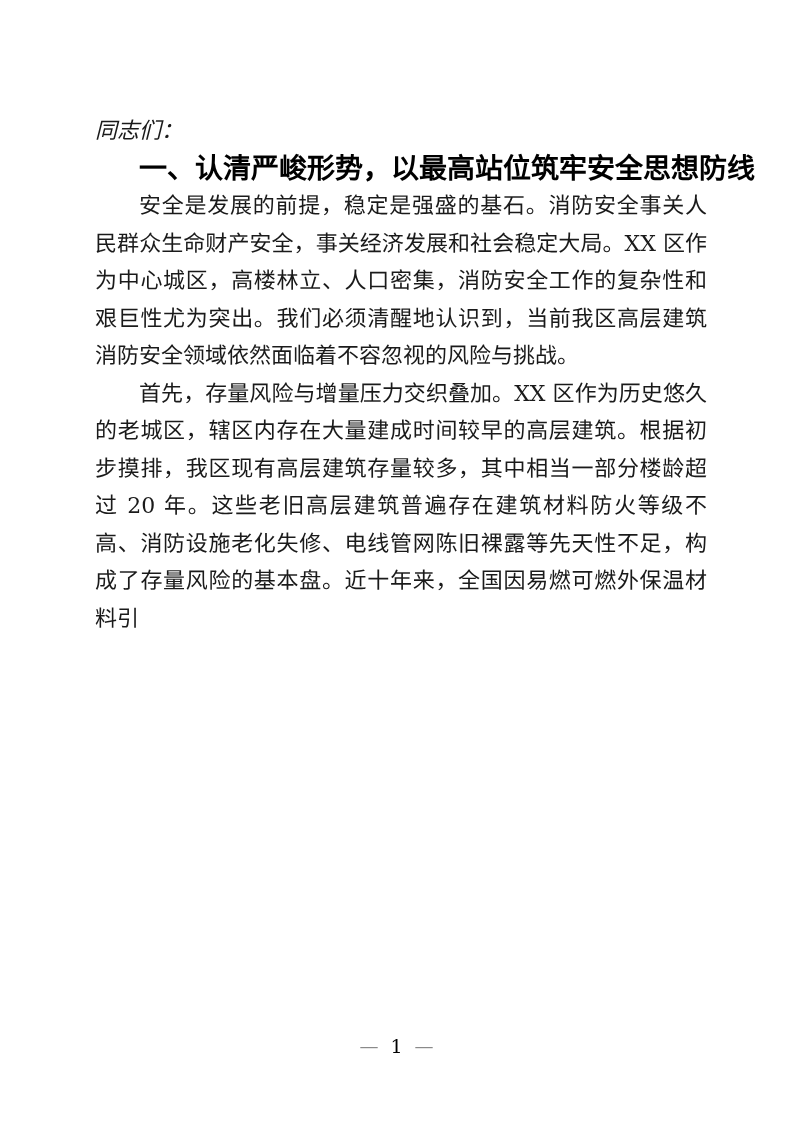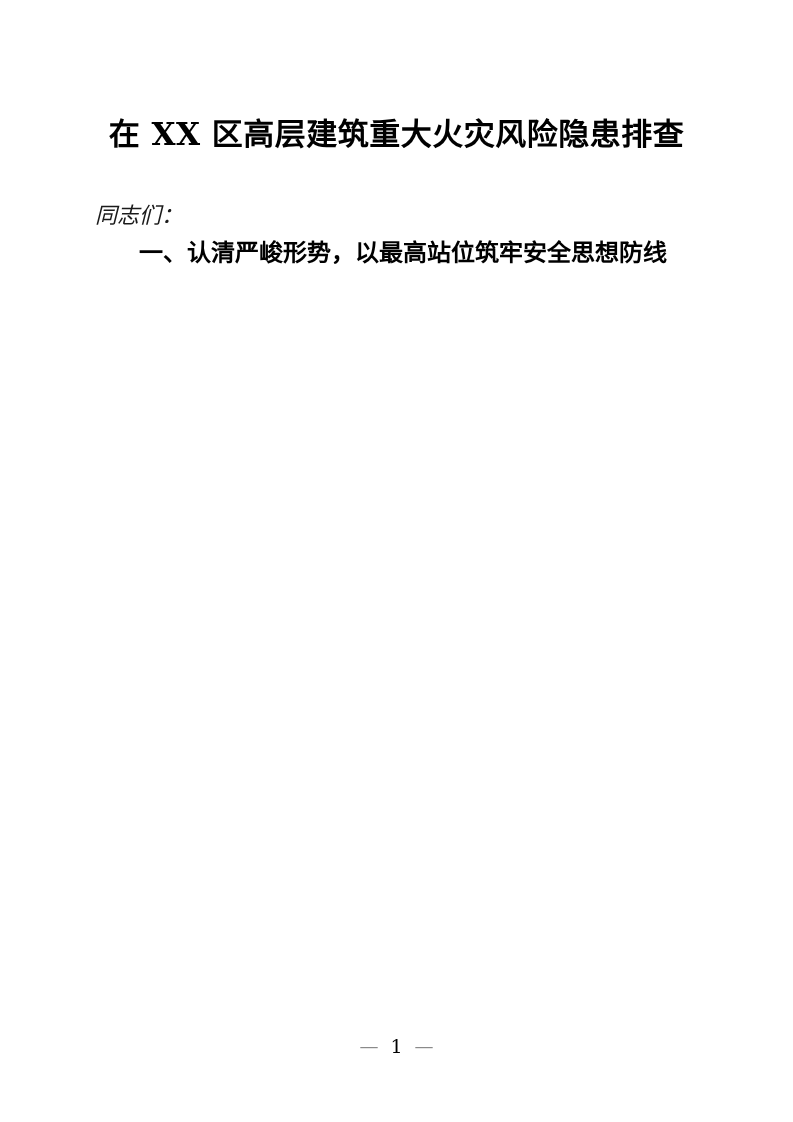--- a/index.html
+++ b/index.html
@@ -48,21 +48,21 @@
   .salutation {
     text-indent: 0 !important;
     font-style: italic;
   }
   .section-heading {
     margin: 0;
     padding: 0;
     text-indent: 44px;
     font-family: "DejaVu Sans", "Liberation Sans", sans-serif;
     font-weight: 700;
-    font-size: 24px;
+    font-size: 28px;
     line-height: 37.5px;
     color: #000000;
     white-space: nowrap;
   }
   .page-footer {
     position: absolute;
     top: 1032px;
     left: 0;
     right: 0;
     text-align: center;
@@ -74,29 +74,30 @@
     color: #8a8a8a;
     padding: 0 12px;
   }
 </style>
 </head>
 <body>
 
 <div class="page">
 
   <div class="title-block">
-    <span class="title-line">在 XX 区高层建筑重大火灾风险隐患排查</span>
   </div>
 
   <div class="content">
     <p class="salutation">同志们：</p>
 
 
     <p class="section-heading">一、认清严峻形势，以最高站位筑牢安全思想防线</p>
 
+    <p>安全是发展的前提，稳定是强盛的基石。消防安全事关人民群众生命财产安全，事关经济发展和社会稳定大局。XX 区作为中心城区，高楼林立、人口密集，消防安全工作的复杂性和艰巨性尤为突出。我们必须清醒地认识到，当前我区高层建筑消防安全领域依然面临着不容忽视的风险与挑战。</p>
 
+    <p>首先，存量风险与增量压力交织叠加。XX 区作为历史悠久的老城区，辖区内存在大量建成时间较早的高层建筑。根据初步摸排，我区现有高层建筑存量较多，其中相当一部分楼龄超过 20 年。这些老旧高层建筑普遍存在建筑材料防火等级不高、消防设施老化失修、电线管网陈旧裸露等先天性不足，构成了存量风险的基本盘。近十年来，全国因易燃可燃外保温材料引</p>
   </div>
 
   <div class="page-footer">
     <span class="footer-dash">—</span><span>1</span><span class="footer-dash">—</span>
   </div>
 
 </div>
 
 </body></html>

